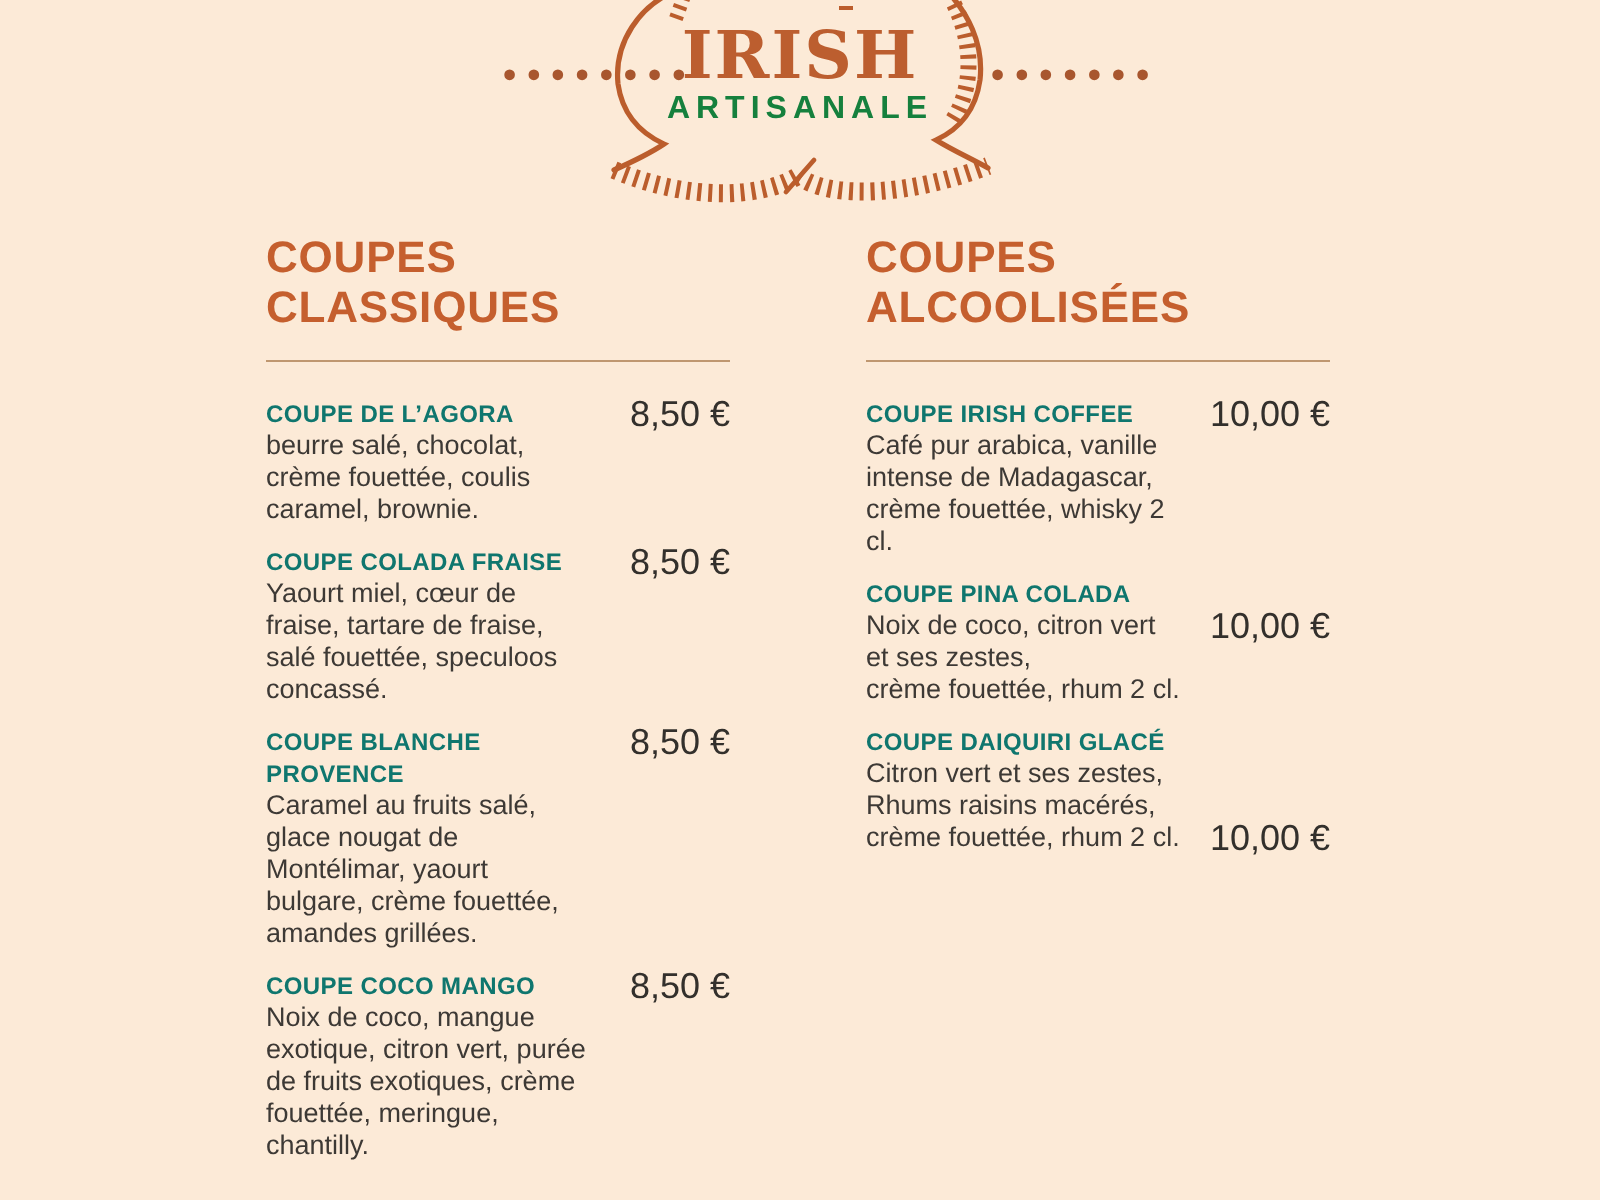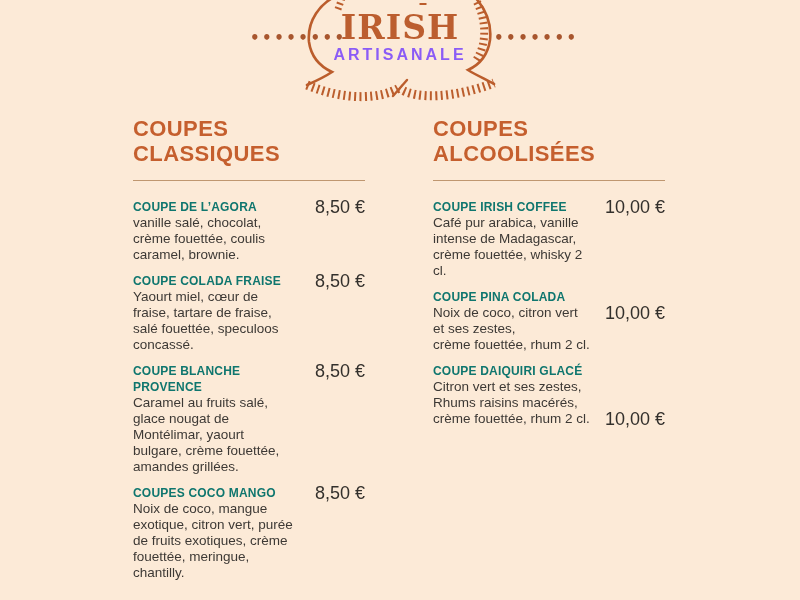--- a/index.html
+++ b/index.html
@@ -21,21 +21,21 @@
   .dots-right { left:494px; }
   .badge { position:absolute; left:295px; top:0; width:210px; height:110px; }
   .badge svg { position:absolute; left:0; top:0; width:210px; height:110px; }
   .badge-title {
     position:absolute; top:8px; left:0; right:0; text-align:center;
     font-family:"DejaVu Serif", serif; font-weight:bold;
     font-size:33px; letter-spacing:1px; color:#bc5e2f;
   }
   .badge-subtitle {
     position:absolute; top:46px; left:0; right:0; text-align:center;
-    font-weight:bold; font-size:16px; letter-spacing:3px; color:#8b5cf6;
+    font-weight:bold; font-size:16px; letter-spacing:3px; color:#15803d;
   }
   
   .columns { position:absolute; top:116px; left:133px; display:flex; gap:68px; }
   .section { width:232px; }
   .section-title {
     font-size:22px; line-height:25px; font-weight:bold;
     letter-spacing:0.4px; color:#c55f2e; text-transform:uppercase;
   }
   .rule { height:1px; background:#bf9770; margin-top:14px; }
   .items { margin-top:18px; }
@@ -83,21 +83,21 @@
     <span class="dots dots-right">•••••••</span>
   </div>
 
   <div class="columns">
     <section class="section">
       <h2 class="section-title"><span>COUPES</span><br><span>CLASSIQUES</span></h2>
       <div class="rule"></div>
       <div class="items">
           <div class="item">
             <div class="item-name">COUPE DE L’AGORA</div>
-            <div class="item-desc">vanille salé, chocolat,</div>
+            <div class="item-desc">beurre salé, chocolat,</div>
             <div class="item-desc">crème fouettée, coulis</div>
             <div class="item-desc">caramel, brownie.</div>
             <span class="price" style="top: 0px;">8,50 €</span>
           </div>
           <div class="item">
             <div class="item-name">COUPE COLADA FRAISE</div>
             <div class="item-desc">Yaourt miel, cœur de</div>
             <div class="item-desc">fraise, tartare de fraise,</div>
             <div class="item-desc">salé fouettée, speculoos</div>
             <div class="item-desc">concassé.</div>
@@ -107,21 +107,21 @@
             <div class="item-name">COUPE BLANCHE</div>
             <div class="item-name">PROVENCE</div>
             <div class="item-desc">Caramel au fruits salé,</div>
             <div class="item-desc">glace nougat de</div>
             <div class="item-desc">Montélimar, yaourt</div>
             <div class="item-desc">bulgare, crème fouettée,</div>
             <div class="item-desc">amandes grillées.</div>
             <span class="price" style="top: 0px;">8,50 €</span>
           </div>
           <div class="item">
-            <div class="item-name">COUPES COCO MANGO</div>
+            <div class="item-name">COUPE COCO MANGO</div>
             <div class="item-desc">Noix de coco, mangue</div>
             <div class="item-desc">exotique, citron vert, purée</div>
             <div class="item-desc">de fruits exotiques, crème</div>
             <div class="item-desc">fouettée, meringue,</div>
             <div class="item-desc">chantilly.</div>
             <span class="price" style="top: 0px;">8,50 €</span>
           </div>
         </div>
     </section>
 

